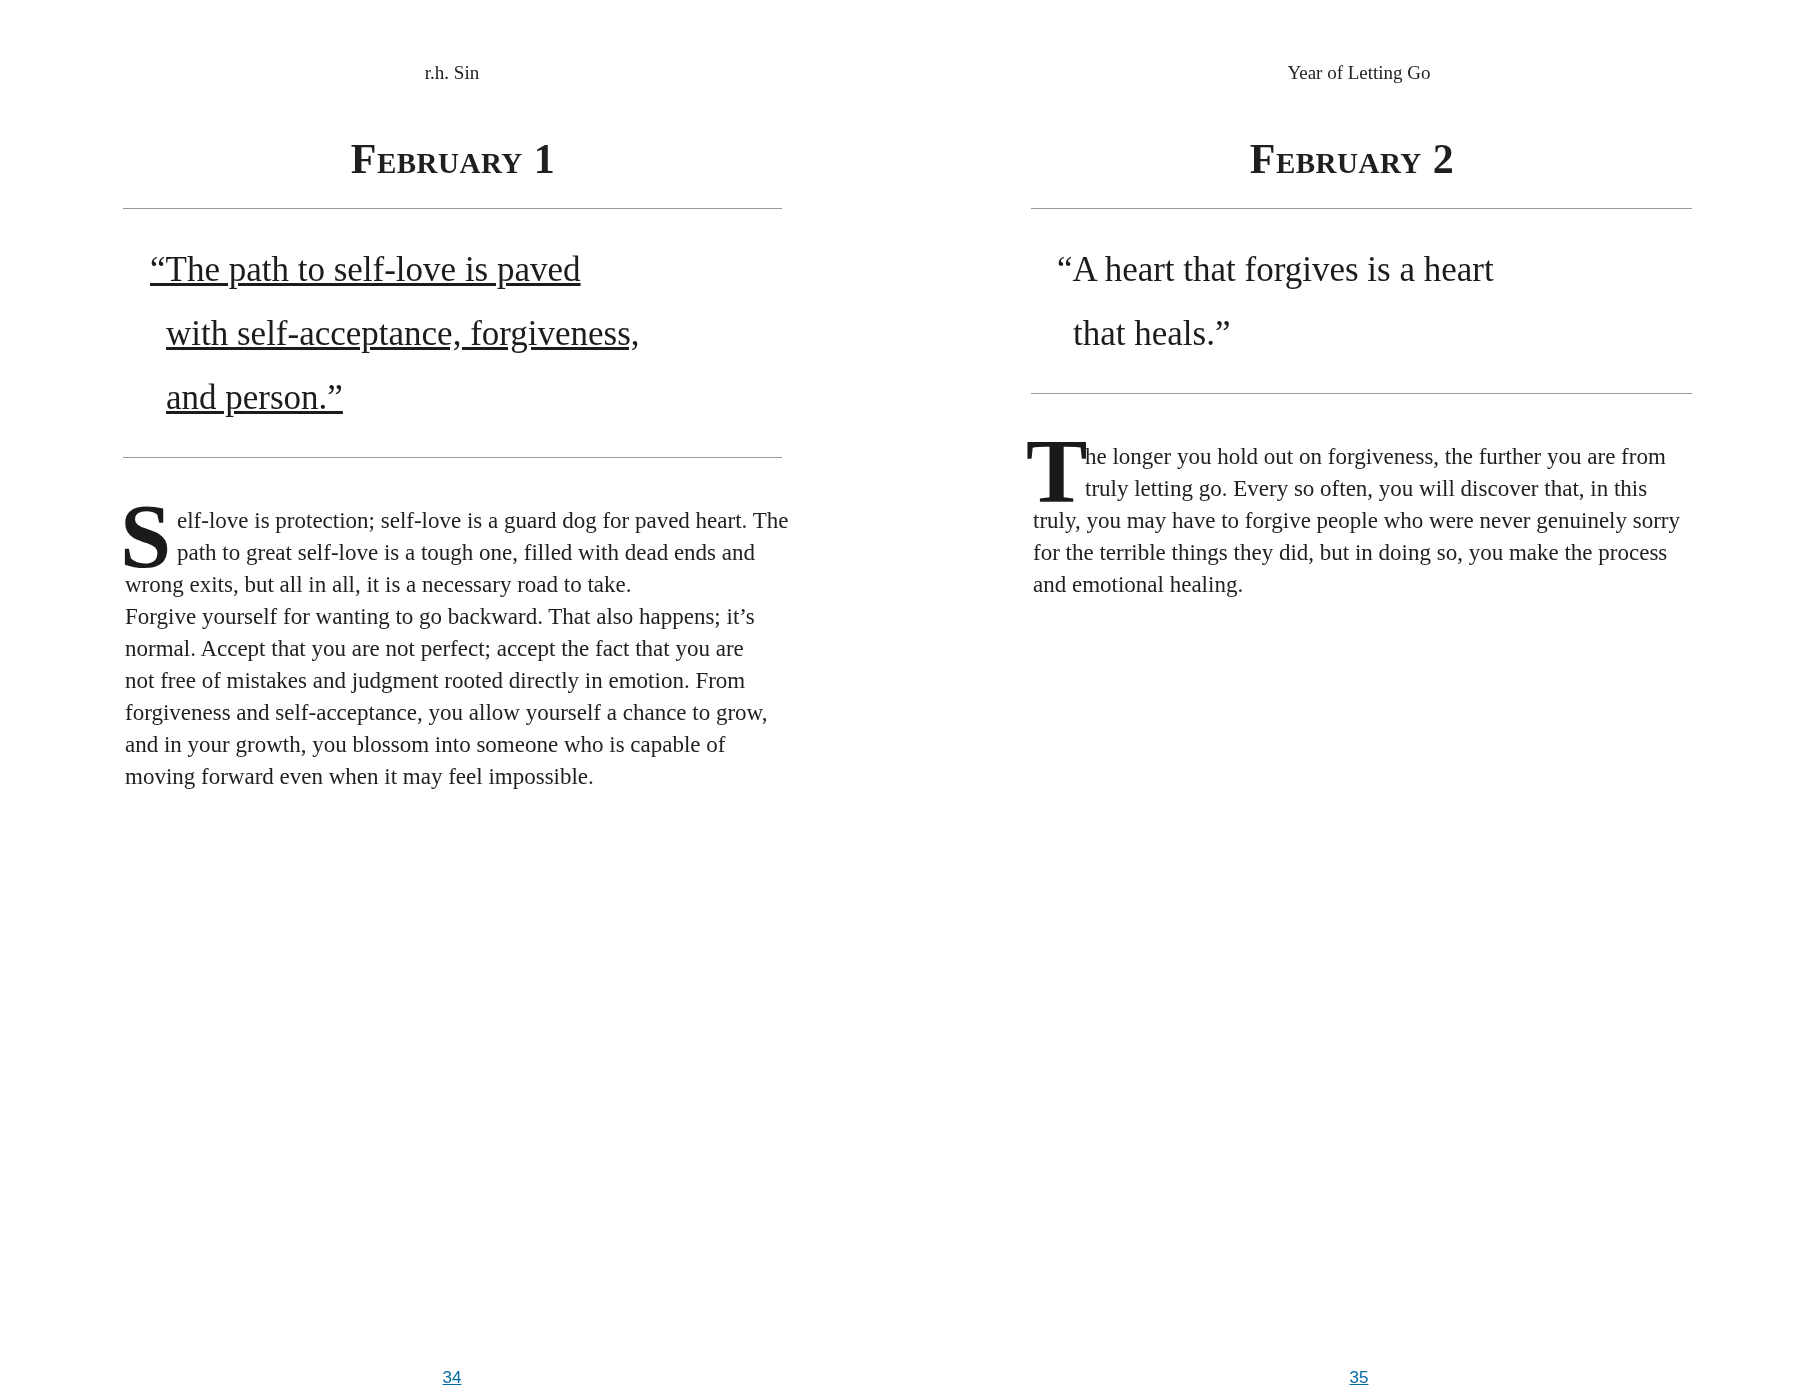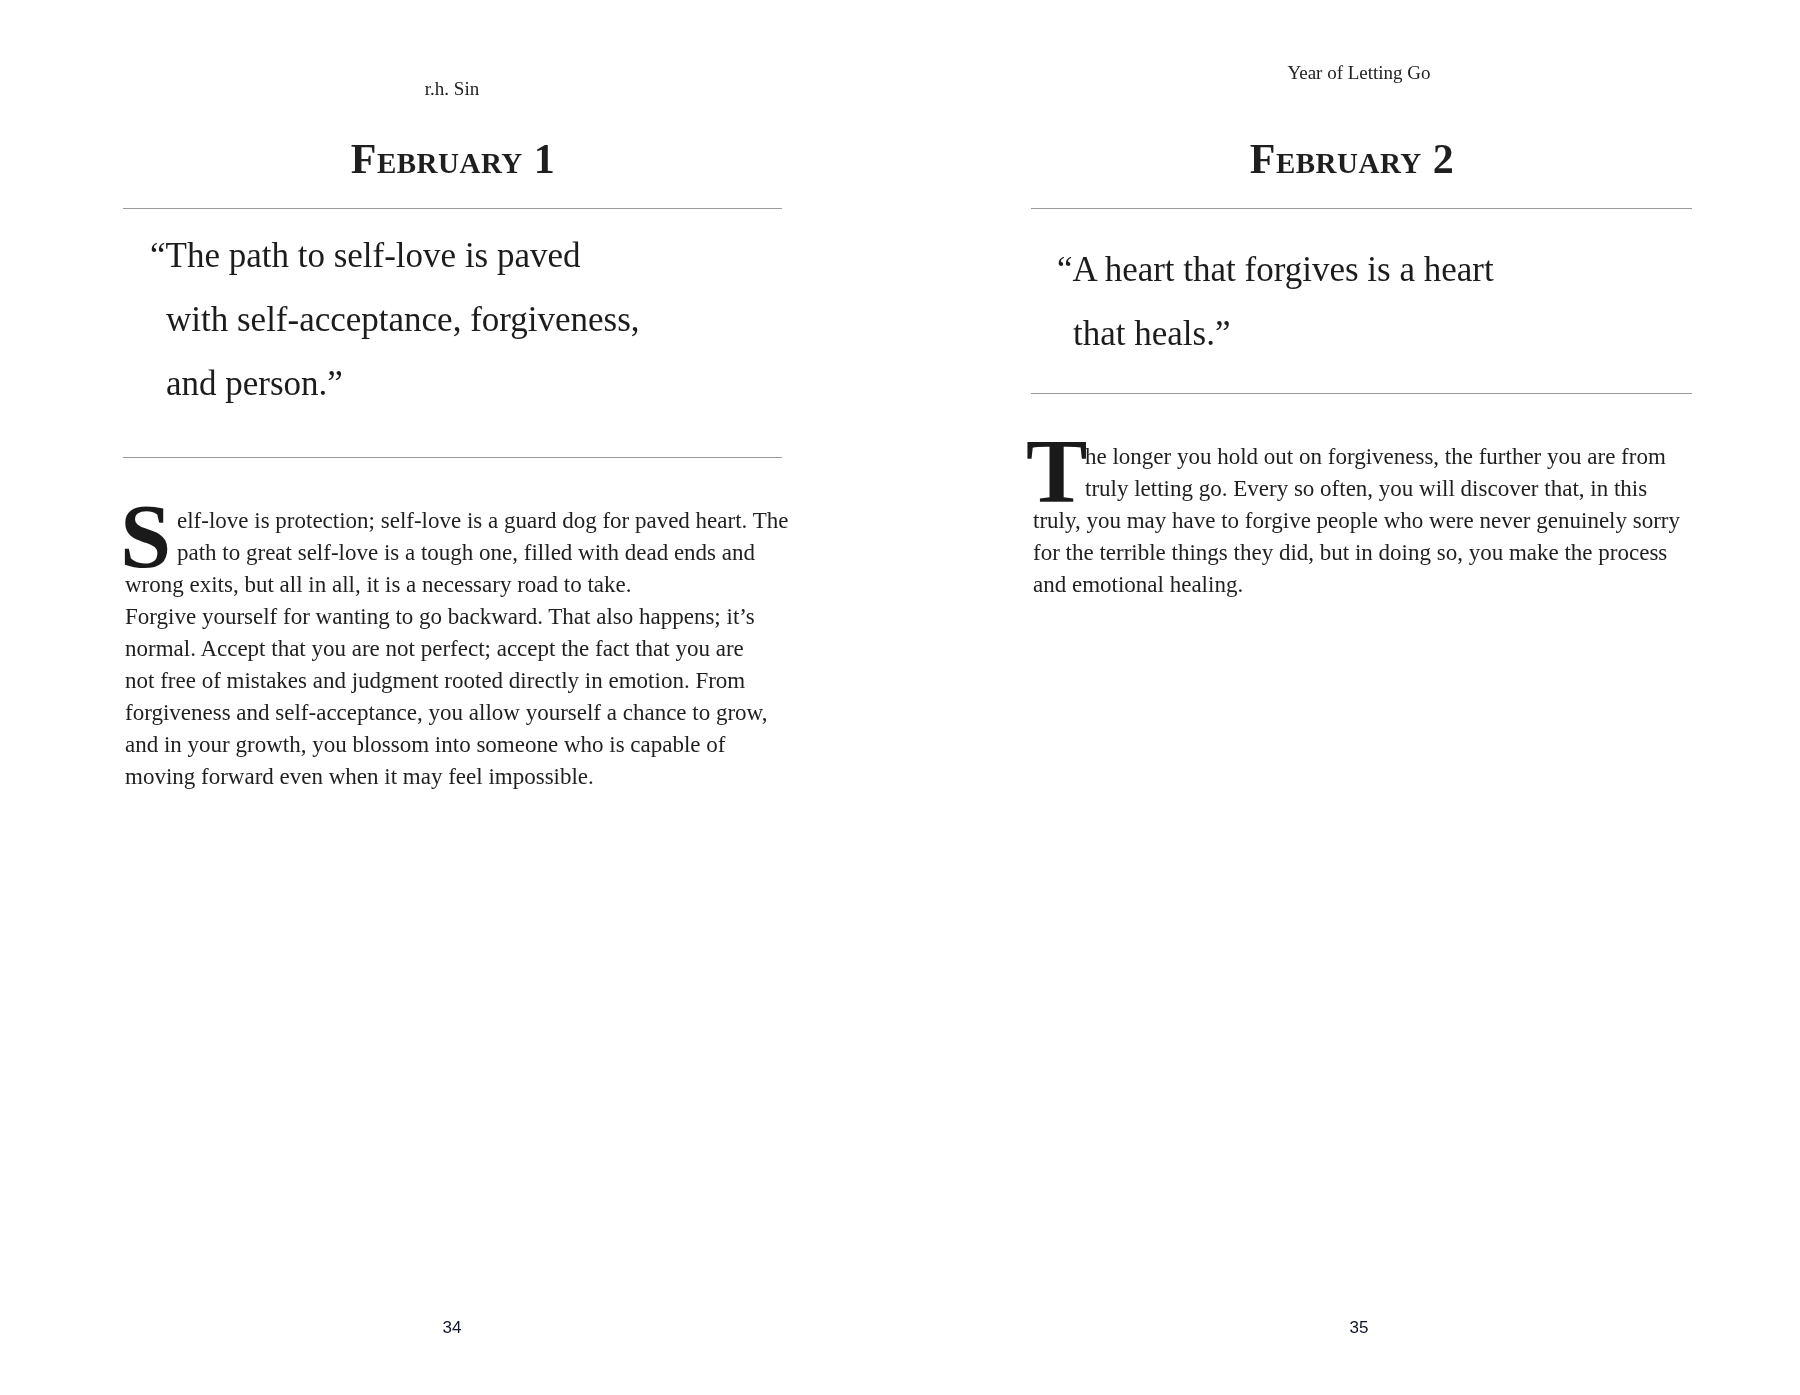--- a/index.html
+++ b/index.html
@@ -15,31 +15,31 @@
   .quote { position:absolute; font-family:"Liberation Serif", serif; font-size:35px; color:#1c1c1c; }
   .quote .qline { display:block; height:64px; line-height:64px; white-space:nowrap; }
   .quote .qline.indent { padding-left:16px; }
 
   .body-text { position:absolute; font-family:"Liberation Serif", serif; font-size:23px; line-height:32px; color:#1f1f1f; }
   .body-text .bline { display:block; height:32px; white-space:nowrap; }
   .body-text .bline.hang { padding-left:52px; }
   .body-text .bline.para { padding-left:44px; }
   .dropcap { position:absolute; font-family:"Liberation Serif", serif; font-weight:bold; font-size:92px; line-height:1; color:#1a1a1a; }
 
-  .folio { position:absolute; top:1318px; font-family:"Liberation Sans", sans-serif; font-size:17px; color:#0f172a; transform:translateX(-50%); }
+  .folio { position:absolute; top:1368px; font-family:"Liberation Sans", sans-serif; font-size:17px; color:#0369a1; transform:translateX(-50%);text-decoration:underline; }
 </style>
 </head>
 <body>
 
 <div class="page left">
-  <div class="running-head" style="left:452px;margin-top:16px;">r.h. Sin</div>
+  <div class="running-head" style="left:452px;">r.h. Sin</div>
   <div class="date-title" style="left:453px;">February 1</div>
   <div class="rule" style="left:123px; width:659px; top:208px;"></div>
 
-  <div class="quote" style="left:150px; top:224px;">
+  <div class="quote" style="left:150px; top:238px;text-decoration:underline;">
     <span class="qline">“The path to self-love is paved</span>
     <span class="qline indent">with self-acceptance, forgiveness,</span>
     <span class="qline indent">and person.”</span>
   </div>
   <div class="rule" style="left:123px; width:659px; top:457px;"></div>
 
   <div class="dropcap" style="left:120px; top:490px;">S</div>
   <div class="body-text" style="left:125px; top:505px;">
     <span class="bline hang">elf-love is protection; self-love is a guard dog for paved heart. The</span>
     <span class="bline hang">path to great self-love is a tough one, filled with dead ends and</span>

